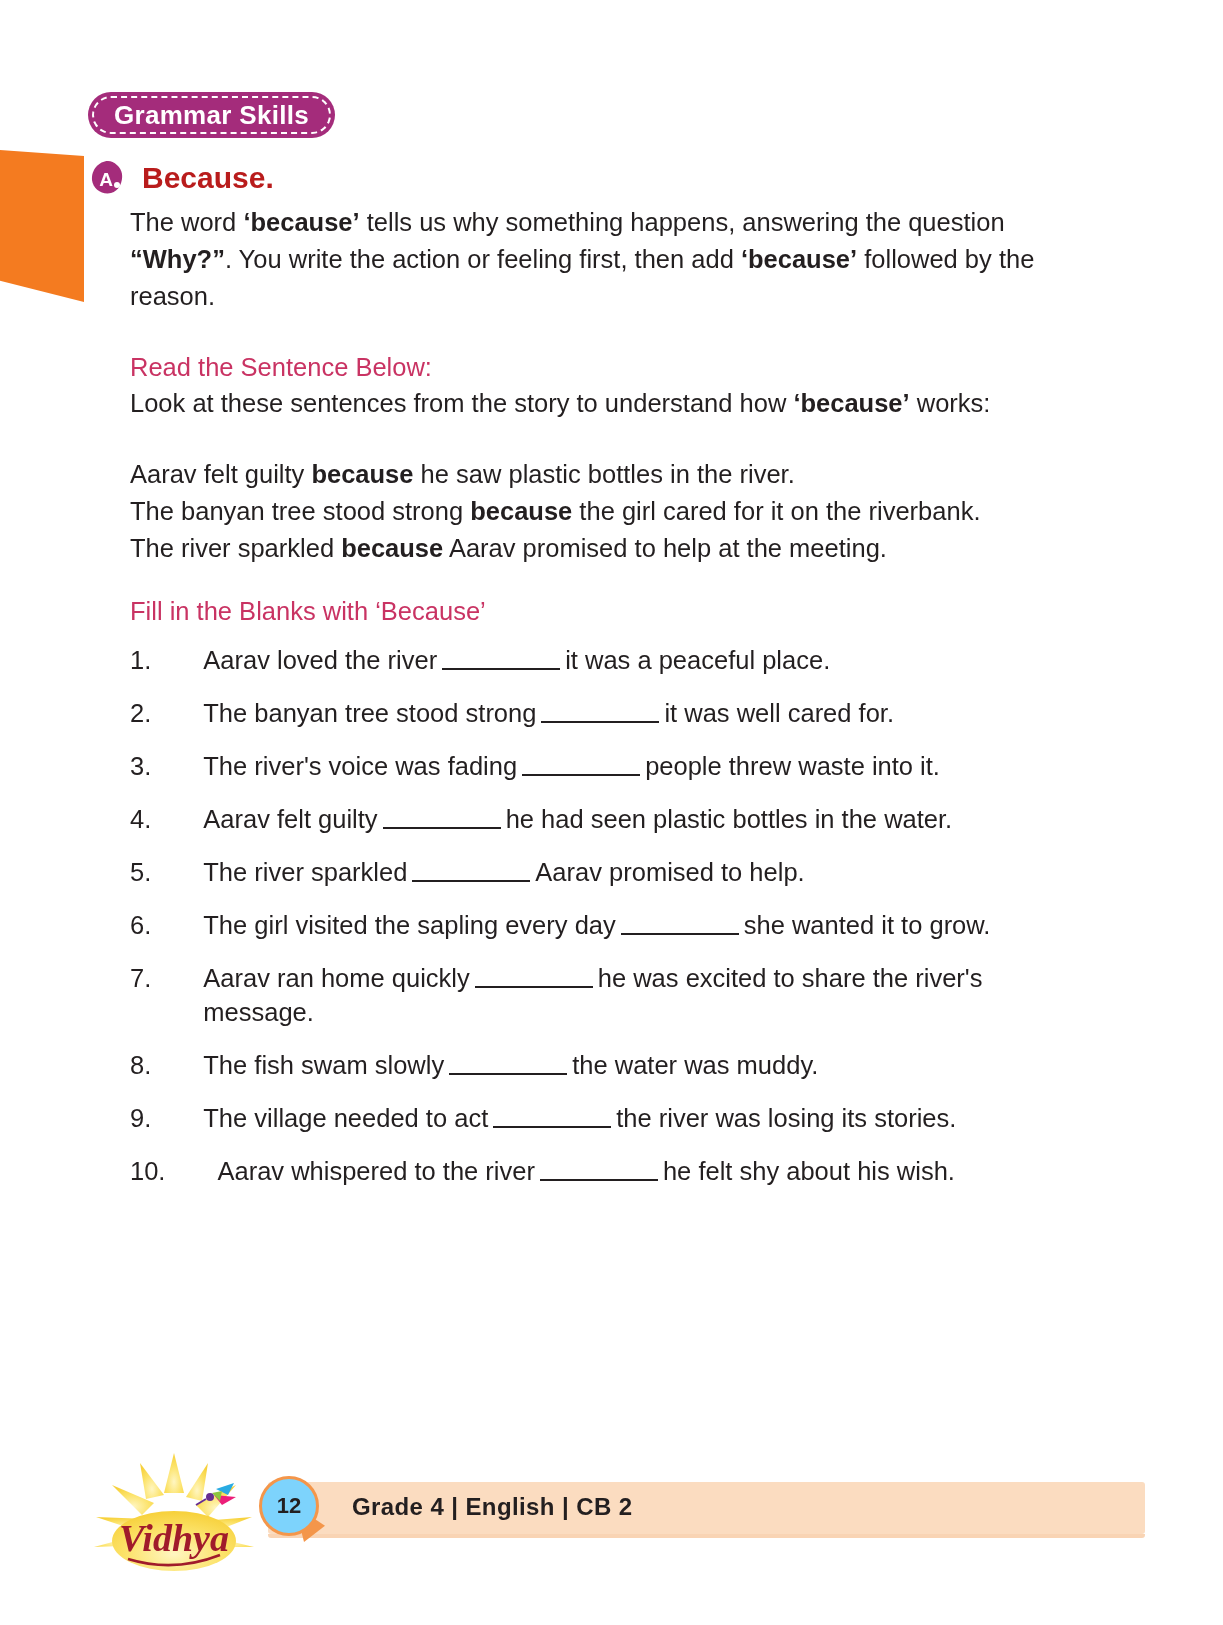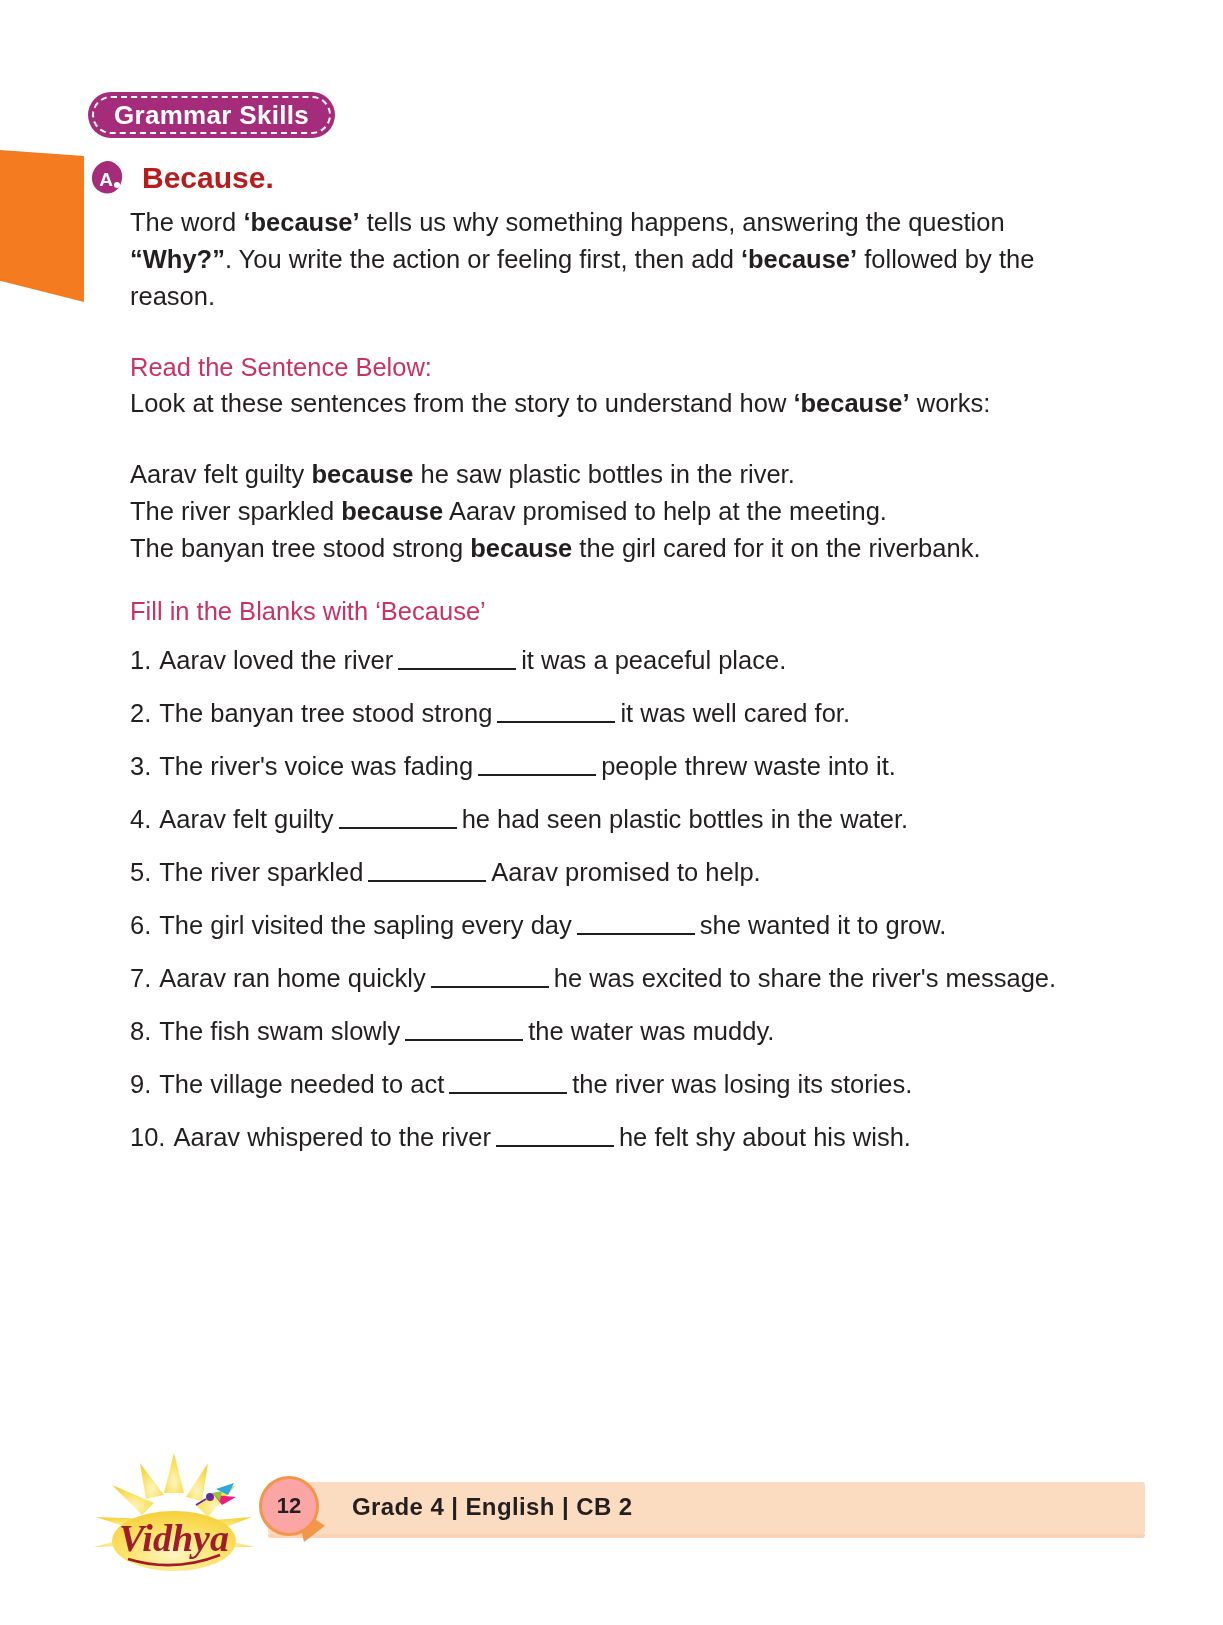--- a/index.html
+++ b/index.html
@@ -75,21 +75,21 @@
   .examples p { font-size: 25.5px; line-height: 37px; color: #231f20; }
 
   
   ol.qlist { list-style: none; margin-top: 14px; }
   ol.qlist li {
     font-size: 25.5px; line-height: 34px; color: #231f20;
     margin-bottom: 19px;
     display: flex; gap: 8px; align-items: flex-start;
   }
   ol.qlist li .num { flex: none; }
-  ol.qlist li .qtxt { flex: 1; }
+  ol.qlist li .qtxt { flex: 1; margin-left: 44px; }
   .blank {
     display: inline-block;
     border-bottom: 2.5px solid #231f20;
     width: 118px; height: 19px;
     margin: 0 5px -1px 5px;
   }
   .foot-bar {
     position: absolute; left: 268px; top: 1482px;
     width: 877px; height: 52px;
     background: #FBDCC0;
@@ -109,21 +109,21 @@
   .page-num-wrap { position: absolute; left: 259px; top: 1476px; width: 72px; height: 70px; }
   .page-tail {
     position: absolute; left: 36px; top: 30px;
     width: 30px; height: 36px;
     background: #F4964A;
     clip-path: polygon(0 0, 100% 55%, 30% 100%);
   }
   .page-circle {
     position: absolute; left: 0; top: 0;
     width: 60px; height: 60px; border-radius: 50%;
-    background: #fca5a5; border: 3px solid #F4964A;
+    background: #7dd3fc; border: 3px solid #F4964A;
     display: flex; align-items: center; justify-content: center;
     font-size: 22px; font-weight: bold; color: #231f20;
   }
   .logo { position: absolute; left: 88px; top: 1449px; width: 172px; height: 125px; }
   .logo svg { display: block; }
 </style>
 </head>
 <body>
 
 <div class="page">
@@ -153,22 +153,22 @@
 
     <div class="gap-lg"></div>
 
     <div class="pink-head">Read the Sentence Below:</div>
     <p class="para"><span>Look at these sentences from the story to understand how </span><b>‘because’</b><span> works:</span></p>
 
     <div class="gap-lg"></div>
 
     <div class="examples">
       <p><span>Aarav felt guilty </span><b>because</b><span> he saw plastic bottles in the river.</span></p>
+      <p><span>The banyan tree stood strong </span><b>because</b><span> the girl cared for it on the riverbank.</span></p>
       <p><span>The river sparkled </span><b>because</b><span> Aarav promised to help at the meeting.</span></p>
-      <p><span>The banyan tree stood strong </span><b>because</b><span> the girl cared for it on the riverbank.</span></p>
     </div>
 
     <div class="gap-md"></div>
 
     <div class="pink-head">Fill in the Blanks with ‘Because’</div>
 
     <ol class="qlist">
       <li>
           <span class="num">1.</span>
           <span class="qtxt"><span>Aarav loved the river</span><span class="blank"></span><span>it was a peaceful place.</span></span>

